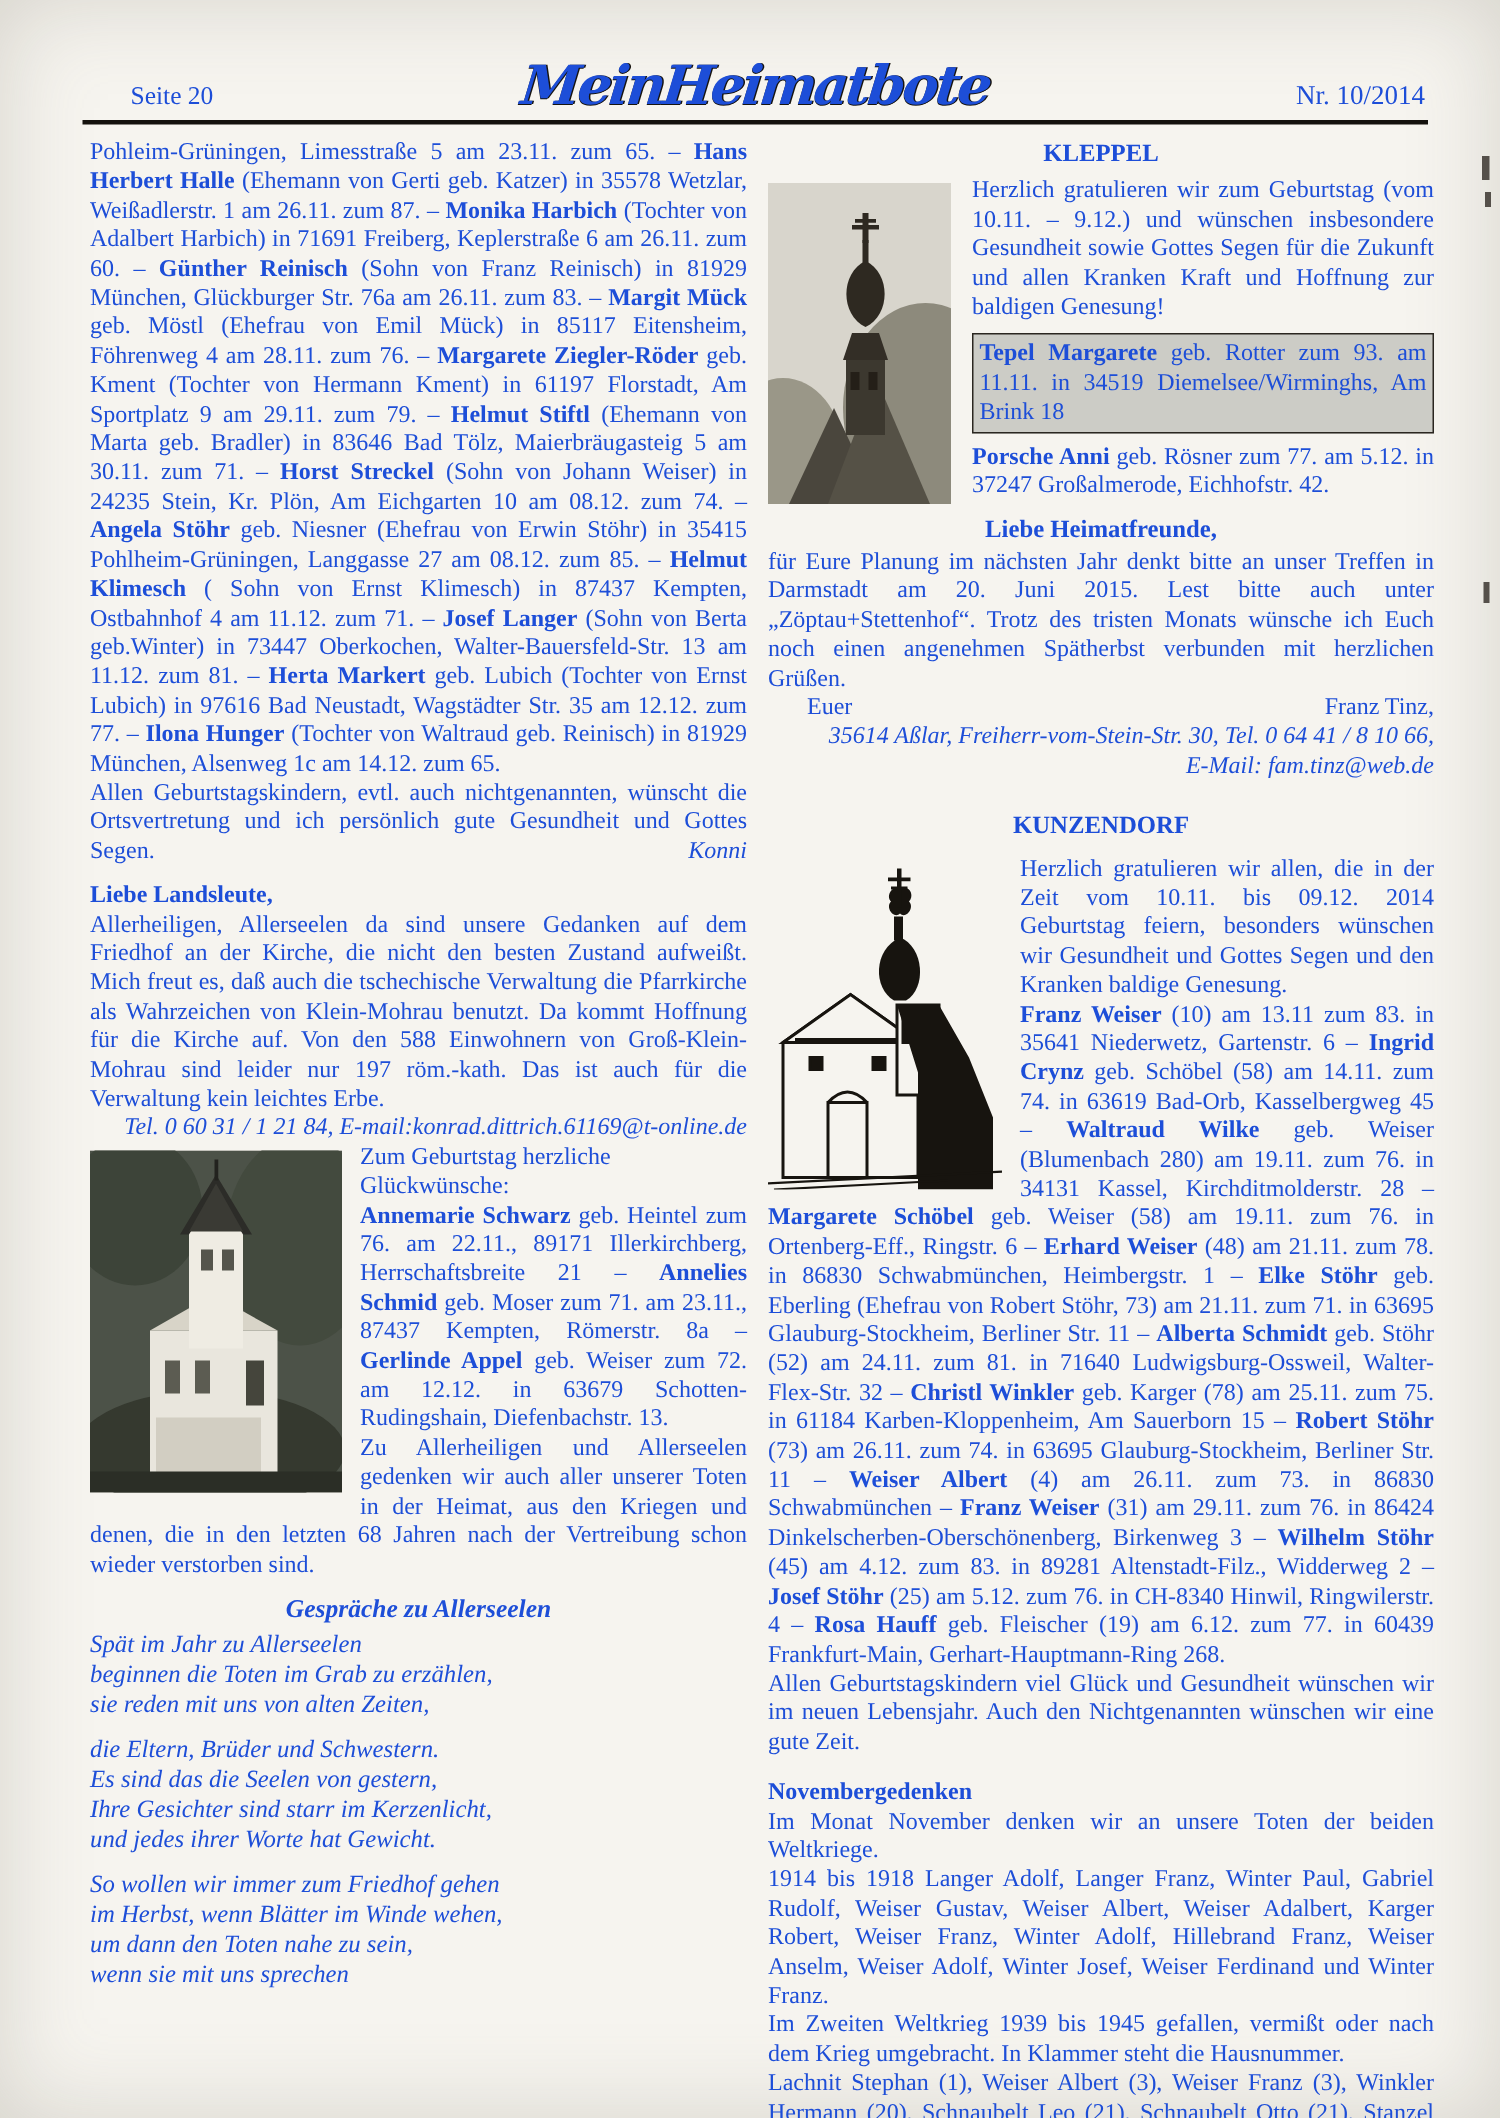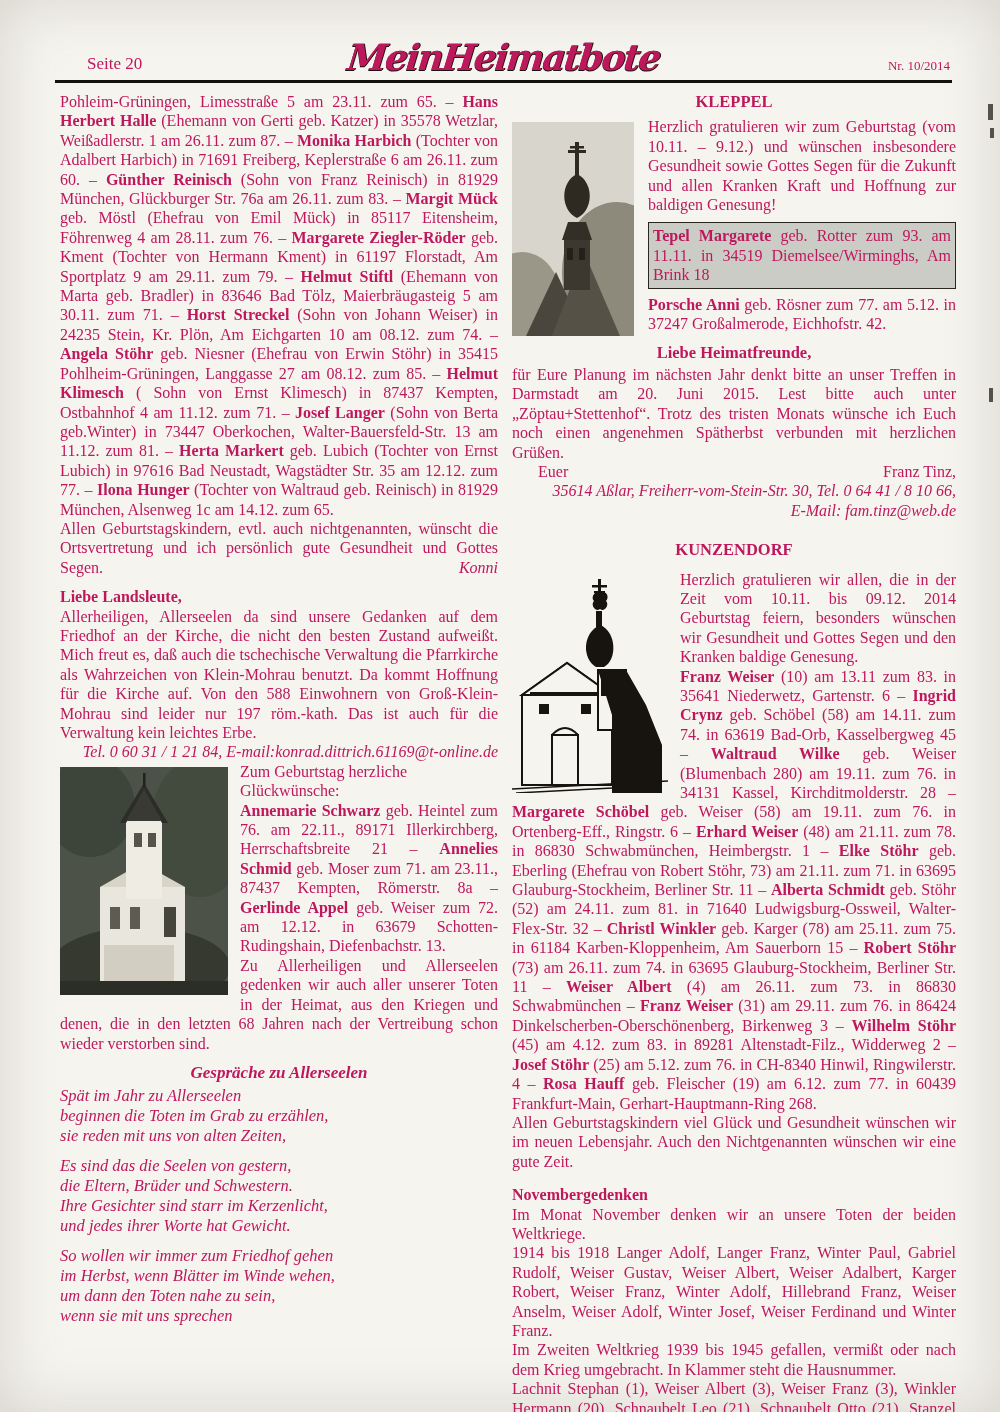--- a/index.html
+++ b/index.html
@@ -1,23 +1,23 @@
 <!DOCTYPE html>
 <html><head>
 <meta charset="utf-8">
 <style>
   html,body{margin:0;padding:0;}
   body{background:#888;}
   .page{position:relative;width:1000px;height:1412px;margin:0 auto;background:#f6f4ef;
-        overflow:hidden;font-family:"Liberation Serif",serif;color:#be185d;
+        overflow:hidden;font-family:"Liberation Serif",serif;color:#1d4ed8;
         box-shadow:inset 0 0 60px rgba(120,115,100,.25);}
   
   .header{position:absolute;left:55px;right:48px;top:28px;height:52px;border-bottom:3px solid #14110d;}
   .header .page-no{position:absolute;left:32px;bottom:6px;font-size:17px;}
-  .header .issue-no{position:absolute;right:2px;bottom:6px;font-size:13px;margin-top:36px;}
+  .header .issue-no{position:absolute;right:2px;bottom:6px;font-size:18px;margin-top:36px;}
   .masthead{position:absolute;left:0;right:0;bottom:2px;text-align:center;
             font-family:"DejaVu Serif",serif;font-weight:bold;font-style:italic;
             font-size:36px;letter-spacing:-2px;transform:skewX(-6deg);
             text-shadow:1px 0 #17140f,0 1px #17140f;}
   
   .col{position:absolute;top:92px;text-align:justify;font-size:16px;line-height:19.4px;}
   .col-left{left:60px;width:438px;}
   .col-right{left:512px;width:444px;}
   p{margin:0;}
   .b{font-weight:bold;}
@@ -86,22 +86,22 @@
     </div>
 
     <div class="poem-title">Gespräche zu Allerseelen</div>
     <div class="poem">
       <div>
         <div>Spät im Jahr zu Allerseelen</div>
         <div>beginnen die Toten im Grab zu erzählen,</div>
         <div>sie reden mit uns von alten Zeiten,</div>
       </div>
       <div class="mt10">
+        <div>die Eltern, Brüder und Schwestern.</div>
         <div>Es sind das die Seelen von gestern,</div>
-        <div>die Eltern, Brüder und Schwestern.</div>
         <div>Ihre Gesichter sind starr im Kerzenlicht,</div>
         <div>und jedes ihrer Worte hat Gewicht.</div>
       </div>
       <div class="mt10">
         <div>So wollen wir immer zum Friedhof gehen</div>
         <div>im Herbst, wenn Blätter im Winde wehen,</div>
         <div>um dann den Toten nahe zu sein,</div>
         <div>wenn sie mit uns sprechen</div>
 
       </div>

